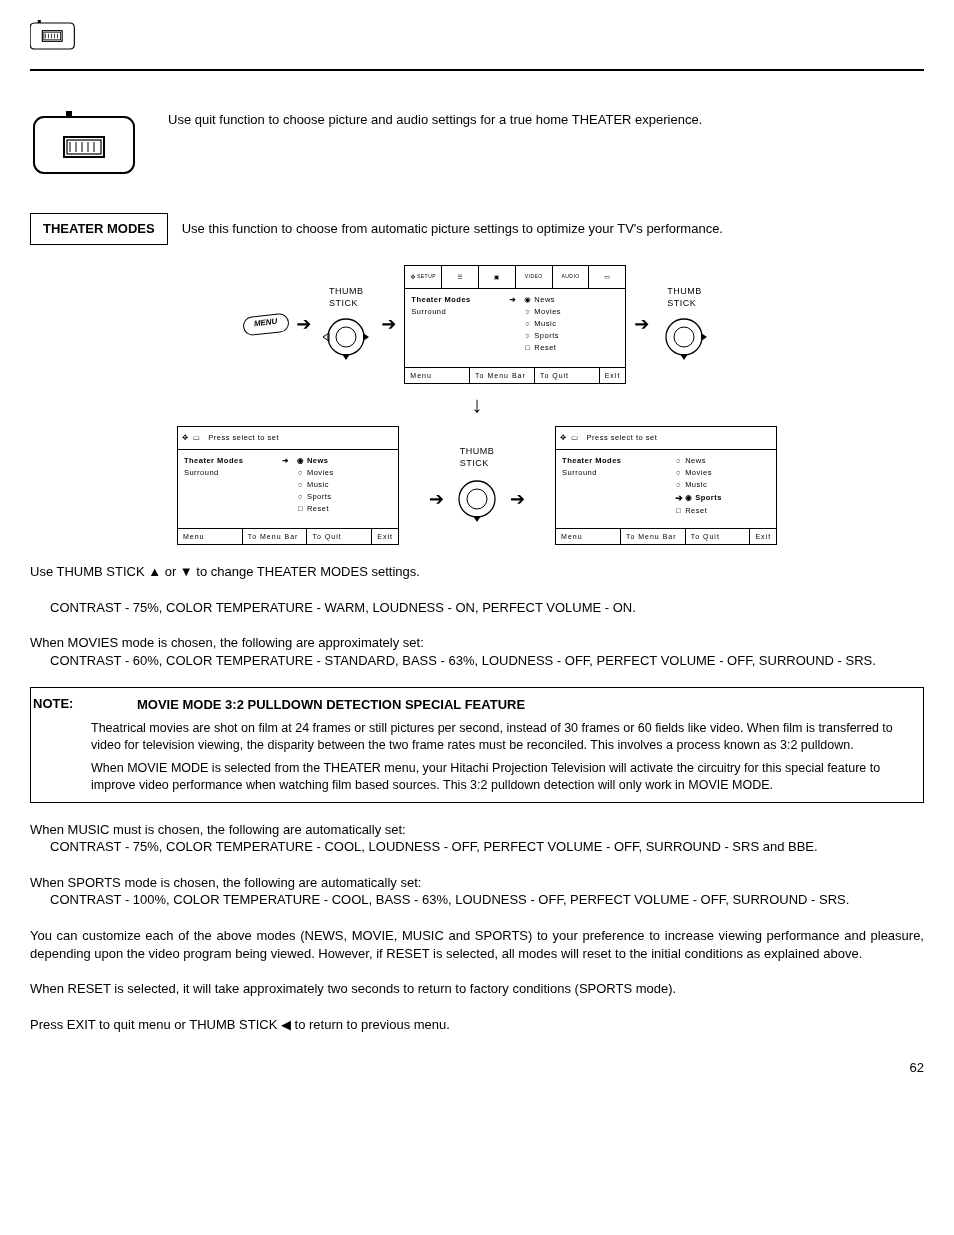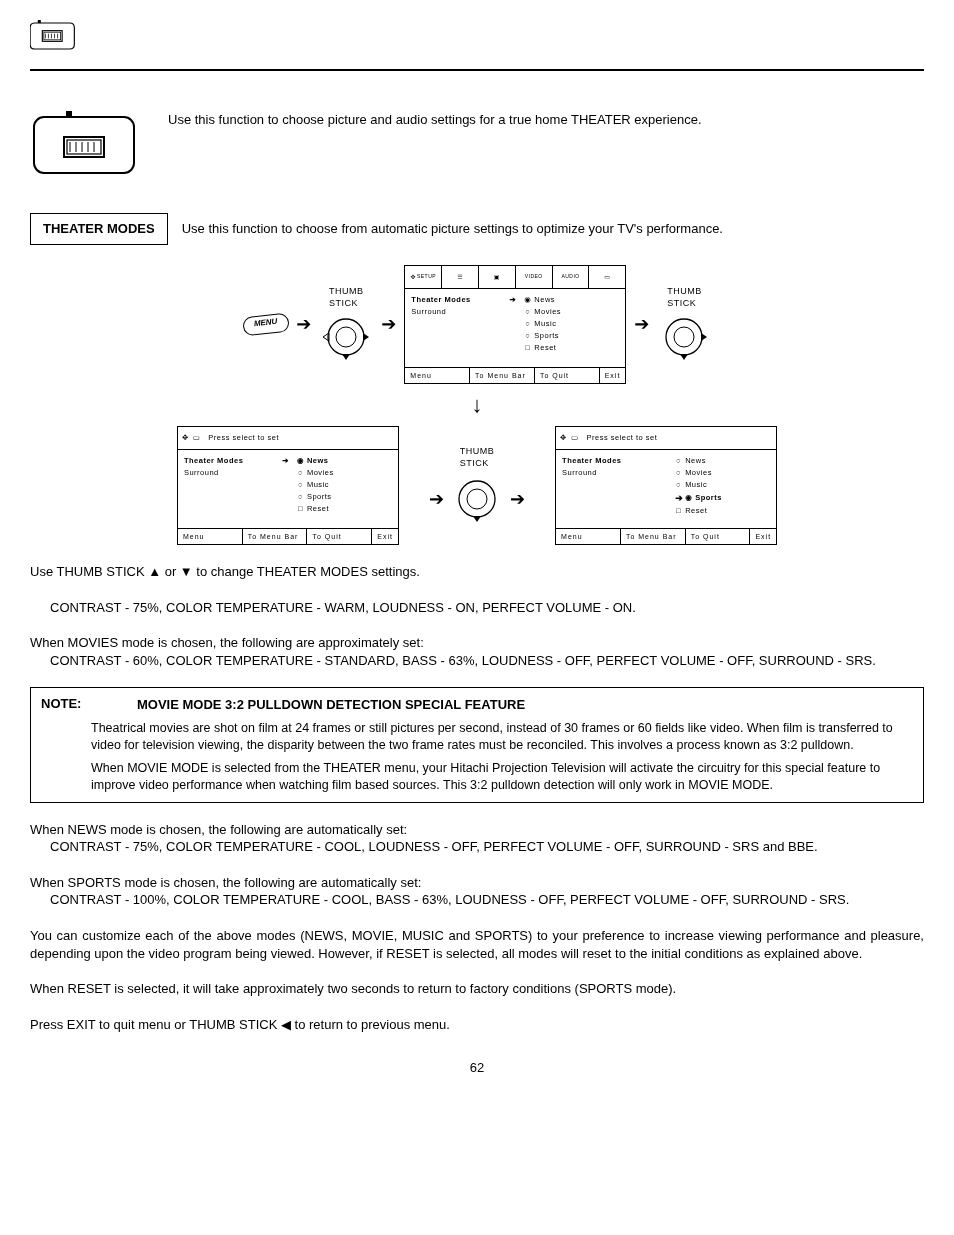--- a/index.html
+++ b/index.html
@@ -96,25 +96,25 @@
   .block { margin-bottom:18px; }
   .indent { padding-left:20px; }
   .note-box {
     border:1px solid #000;
     padding:8px 12px 8px 60px;
     position:relative;
     margin-bottom:18px;
     font-size:12.5px;
     line-height:1.35;
   }
-  .note-box .note-tag { position:absolute; left:10px; top:7px; font-weight:bold; font-size:13px;}
+  .note-box .note-tag { position:absolute; left:2px; top:7px; font-weight:bold; font-size:13px;}
   .note-box .note-title { font-weight:bold; font-size:13px;padding-left:46px; }
   .note-box p { margin:6px 0 0 0; }
   .justify { text-align:justify; }
-  .page-num { text-align:center; margin-top:26px; font-size:13px;}
+  .page-num { text-align:right; margin-top:26px; font-size:13px;}
 </style>
 </head>
 <body>
 
 <div class="top-icon-row">
   <span class="icon-link">
     <svg viewBox="0 0 60 42">
       <path d="M10 4 L10 0 L14 0 L14 4 Z" fill="#000"></path>
       <path d="M6 4 Q6 4 6 4 L52 4 Q58 4 58 10 L58 32 Q58 38 52 38 L6 38 Q0 38 0 32 L0 10 Q0 4 6 4 Z" fill="none" stroke="#000" stroke-width="1.5"></path>
       <rect x="16" y="14" width="26" height="14" fill="none" stroke="#000" stroke-width="1.5"></rect>
@@ -135,21 +135,21 @@
       <rect x="4" y="6" width="100" height="56" rx="10" fill="none" stroke="#000" stroke-width="2"></rect>
       <rect x="34" y="26" width="40" height="20" fill="none" stroke="#000" stroke-width="2"></rect>
       <rect x="37" y="29" width="34" height="14" fill="none" stroke="#000" stroke-width="1.2"></rect>
       <line x1="40" y1="31" x2="40" y2="41" stroke="#000"></line>
         <line x1="46" y1="31" x2="46" y2="41" stroke="#000"></line>
         <line x1="52" y1="31" x2="52" y2="41" stroke="#000"></line>
         <line x1="58" y1="31" x2="58" y2="41" stroke="#000"></line>
         <line x1="64" y1="31" x2="64" y2="41" stroke="#000"></line>
     </svg>
   </div>
-  <div>Use this function to choose picture and audio settings for a true home THEATER experience.</div>
+  <div>Use quit function to choose picture and audio settings for a true home THEATER experience.</div>
 </div>
 
 <div class="mode-row">
   <div class="mode-label">THEATER MODES</div>
   <div>Use this function to choose from automatic picture settings to optimize your TV's performance.</div>
 </div>
 
 <div class="diagram-wrap">
 
   <div class="diagram-row1">
@@ -355,21 +355,21 @@
 </div>
 
 <div class="note-box">
   <span class="note-tag">NOTE:</span>
   <span class="note-title">MOVIE MODE 3:2 PULLDOWN DETECTION SPECIAL FEATURE</span>
   <p>Theatrical movies are shot on film at 24 frames or still pictures per second, instead of 30 frames or 60 fields like video.  When film is transferred to video for television viewing, the disparity between the two frame rates must be reconciled.  This involves a process known as 3:2 pulldown.</p>
   <p>When MOVIE MODE is selected from the THEATER menu, your Hitachi Projection Television will activate the circuitry for this special feature to improve video performance when watching film based sources.  This 3:2 pulldown detection will only work in MOVIE MODE.</p>
 </div>
 
 <div class="block">
-  <div>When NEWS mode is chosen, the following are automatically set:</div>
+  <div>When MUSIC must is chosen, the following are automatically set:</div>
   <div class="indent">CONTRAST - 75%, COLOR TEMPERATURE - COOL, LOUDNESS - OFF, PERFECT VOLUME - OFF, SURROUND - SRS and BBE.</div>
 </div>
 
 <div class="block">
   <div>When SPORTS mode is chosen, the following are automatically set:</div>
   <div class="indent">CONTRAST - 100%, COLOR TEMPERATURE - COOL, BASS - 63%, LOUDNESS - OFF, PERFECT VOLUME - OFF, SURROUND - SRS.</div>
 </div>
 
 <div class="block justify">You can customize each of the above modes (NEWS, MOVIE, MUSIC and SPORTS) to your preference to increase viewing performance and pleasure, depending upon the video program being viewed. However, if RESET is selected, all modes will reset to the initial conditions as explained above.</div>
 

